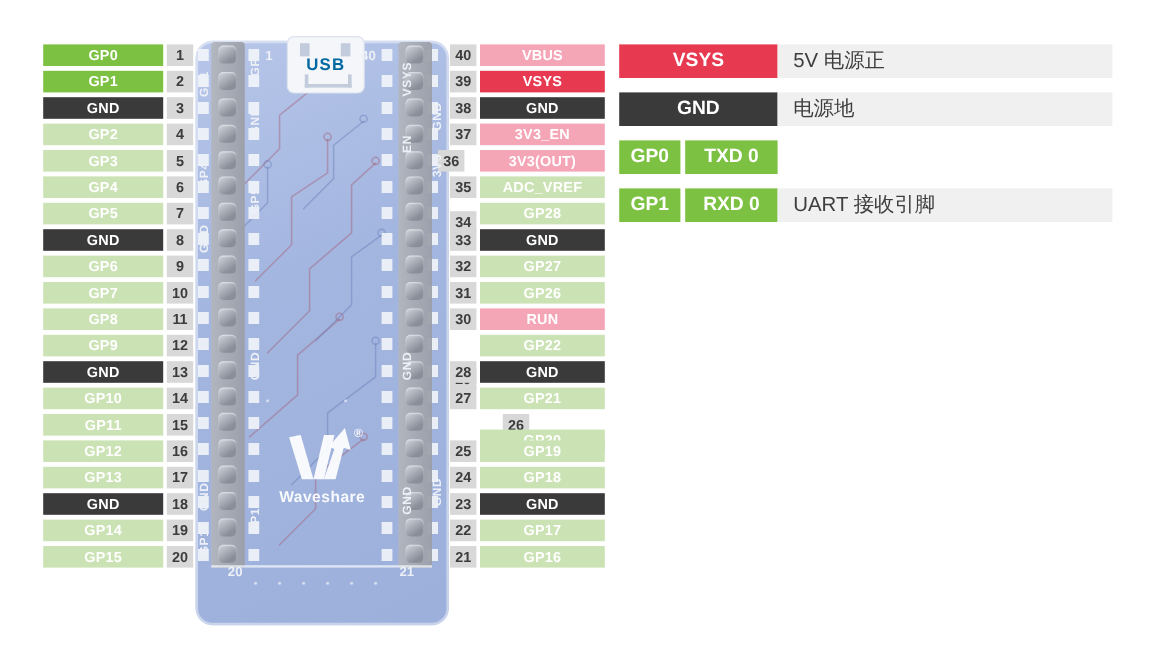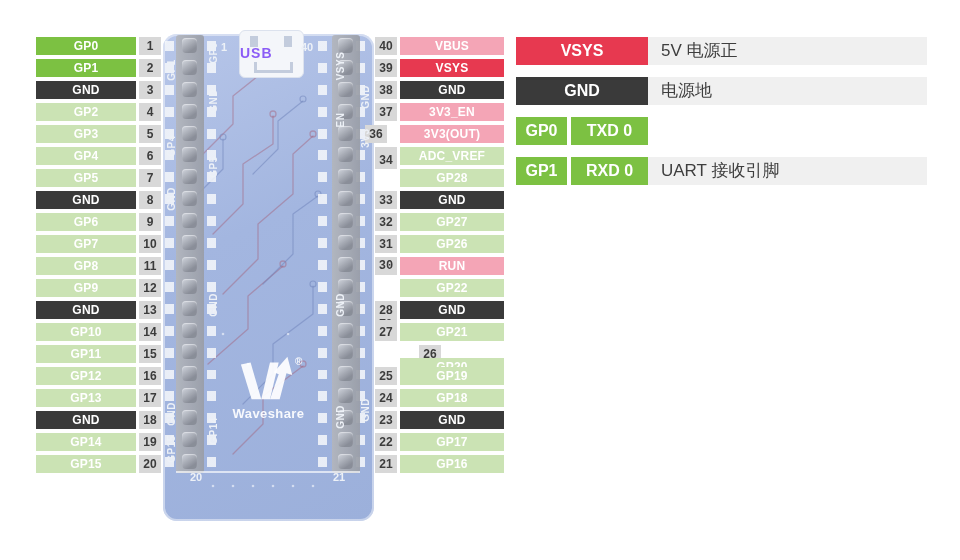--- a/index.html
+++ b/index.html
@@ -33,22 +33,22 @@
   #hdr-left{left:13px;} #hdr-right{left:169px;}
   .pin-cell{height:21.9px;position:relative;}
   .pin-cell::after{content:"";position:absolute;left:6px;top:3px;width:15px;height:15px;
     border-radius:4px;background:linear-gradient(145deg,#C6C9CF 15%,#888B93 75%);
     box-shadow:inset 0 1px 1px rgba(255,255,255,.5);}
   .pad-col{position:absolute;top:1px;width:9px;height:438px;border-radius:2px;
     background:repeating-linear-gradient(180deg,transparent 0 6px,rgba(246,248,251,.85) 6px 16px,transparent 16px 21.9px);}
   #usb{position:absolute;left:76px;top:-4px;width:63px;height:46px;background:#F4F6FA;
     border:1px solid #DCE2EE;border-radius:6px;}
   #usb .prong{position:absolute;top:5px;width:8px;height:11px;background:#C3CCDD;}
-  #usb .usb-text{position:absolute;left:0;top:14px;width:100%;
-    color:#8b5cf6;font-size:14px;font-weight:bold;letter-spacing:1px;}
+  #usb .usb-text{position:absolute;left:0;top:14px;width:100%;text-align:center;
+    color:#0369a1;font-size:14px;font-weight:bold;letter-spacing:1px;}
   #usb .bracket{position:absolute;left:14px;bottom:4px;width:33px;height:8px;
     border:3px solid #C3CCDD;border-top:none;}
   .board-line{position:absolute;left:13px;top:437px;width:184px;height:2px;background:rgba(255,255,255,.65);}
   
   .silk-v{position:absolute;transform:translate(-50%,-50%) rotate(-90deg);
     color:var(--silk-white);font-size:10px;font-weight:bold;letter-spacing:.5px;white-space:nowrap;}
   .silk-n{position:absolute;transform:translate(-50%,-50%);
     color:var(--silk-white);font-size:11px;font-weight:bold;}
   #logo{position:absolute;left:0;top:320px;width:211px;text-align:center;color:rgba(255,255,255,.92);}
   #logo .reg{position:absolute;left:132px;top:2px;font-size:10px;font-weight:bold;}
@@ -220,29 +220,29 @@
     <div class="pin-num" style="left: 375px; top: 59px;">39</div>
     <div class="pin-label w-right t-red" style="left: 400px; top: 59px;">VSYS</div>
     <div class="pin-num" style="left: 375px; top: 81px;">38</div>
     <div class="pin-label w-right t-gnd" style="left: 400px; top: 81px;">GND</div>
     <div class="pin-num" style="left: 375px; top: 103px;">37</div>
     <div class="pin-label w-right t-pink" style="left: 400px; top: 103px;">3V3_EN</div>
     <div class="pin-num" style="left: 365px; top: 125px;">36</div>
     <div class="pin-label w-right t-pink" style="left: 400px; top: 125px;">3V3(OUT)</div>
     <div class="pin-num" style="left: 375px; top: 147px;">35</div>
     <div class="pin-label w-right t-gpio" style="left: 400px; top: 147px;">ADC_VREF</div>
-    <div class="pin-num" style="left: 375px; top: 151px;">34</div>
+    <div class="pin-num" style="left: 375px; top: 176px;">34</div>
     <div class="pin-label w-right t-gpio" style="left: 400px; top: 169px;">GP28</div>
     <div class="pin-num" style="left: 375px; top: 191px;">33</div>
     <div class="pin-label w-right t-gnd" style="left: 400px; top: 191px;">GND</div>
     <div class="pin-num" style="left: 375px; top: 213px;">32</div>
     <div class="pin-label w-right t-gpio" style="left: 400px; top: 213px;">GP27</div>
     <div class="pin-num" style="left: 375px; top: 235px;">31</div>
     <div class="pin-label w-right t-gpio" style="left: 400px; top: 235px;">GP26</div>
-    <div class="pin-num" style="left: 375px; top: 257px; font-family: Liberation Mono, monospace;">30</div>
+    <div class="pin-num" style="left: 375px; top: 257px;">30</div>
     <div class="pin-label w-right t-pink" style="left: 400px; top: 257px;">RUN</div>
     <div class="pin-num" style="left: 375px; top: 279px; margin-top: 28px;">29</div>
     <div class="pin-label w-right t-gpio" style="left: 400px; top: 279px;">GP22</div>
     <div class="pin-num" style="left: 375px; top: 301px;">28</div>
     <div class="pin-label w-right t-gnd" style="left: 400px; top: 301px;">GND</div>
     <div class="pin-num" style="left: 375px; top: 323px;">27</div>
     <div class="pin-label w-right t-gpio" style="left: 400px; top: 323px;">GP21</div>
     <div class="pin-num" style="left: 375px; top: 345px; margin-left: 44px;">26</div>
     <div class="pin-label w-right t-gpio" style="left: 400px; top: 329px; margin-top: 29px;">GP20</div>
     <div class="pin-num" style="left: 375px; top: 367px;">25</div>

